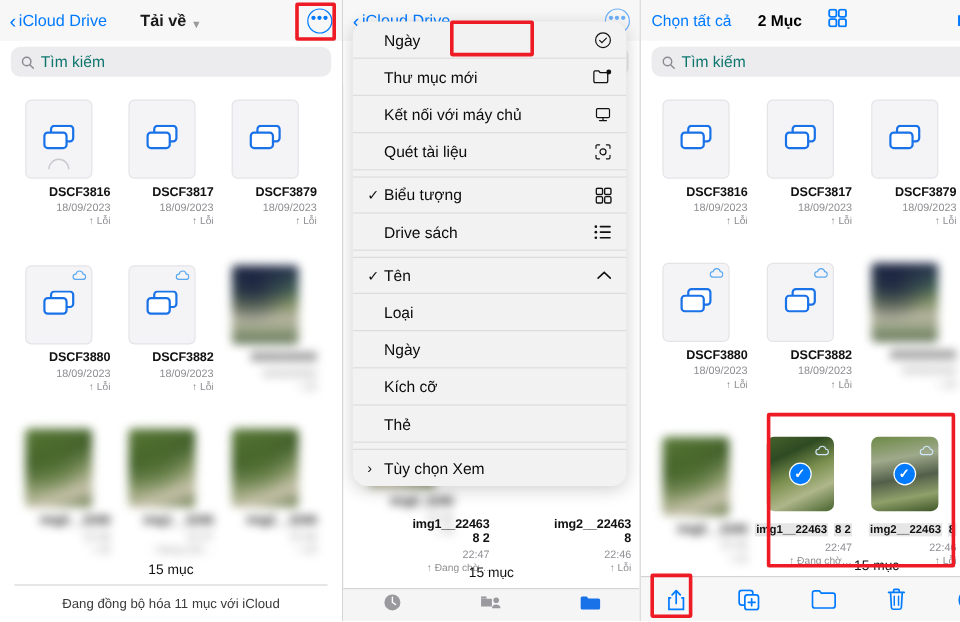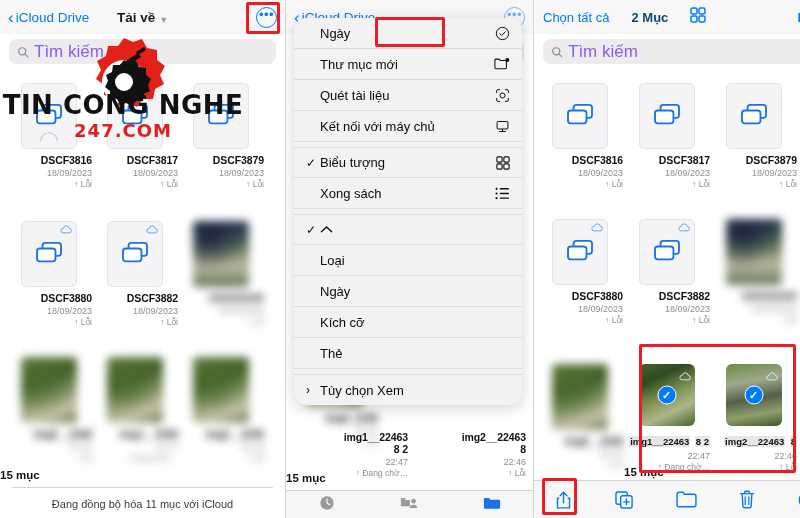--- a/index.html
+++ b/index.html
@@ -33,21 +33,21 @@
     font-size:11px; letter-spacing:0.5px; line-height:1;
   }
   .circ-btn span { transform: translateY(-3px); font-size: 13px;}
 
   
   .search-wrap { padding: 5px 9px 7px 9px; background:#fff; }
   .search-box {
     height: 25px; background:#ececee; border-radius:8px;
     display:flex; align-items:center; padding: 0 8px; gap:5px;
   }
-  .search-ph { color:#8b5cf6; font-size:17px; }
+  .search-ph { color:#0f766e; font-size:13px; }
   svg.ico { display:block; }
 
   
   .grid { display:flex; flex-wrap:wrap; padding: 4px 0 0 0; }
   .cell { text-align:right; padding-top: 8px; }
   .thumb {
     width:56px; height:66px; margin: 0 auto 5px auto; background:#f4f4f6;
     border:1px solid #e4e4e8; border-radius:5px; position:relative;
     display:flex; align-items:center; justify-content:center;
   }
@@ -62,21 +62,21 @@
       radial-gradient(circle at 30% 20%, #1c2340 0%, rgba(28,35,64,0) 55%),
       linear-gradient(180deg,#25304e 0%, #3d5a52 28%, #7d8d63 48%, #b9b7a2 68%, #8e9b7c 85%, #5f6f52 100%);
   }
   .blurimg.green {
     background:
       radial-gradient(circle at 35% 30%, #4a6b2c 0%, rgba(74,107,44,0) 60%),
       linear-gradient(160deg,#6d8a46 0%, #405d29 35%, #8b9a6b 60%, #c8c3ac 80%, #5d7340 100%);
   }
 
   
-  .count { text-align:left; font-size:11.5px; font-weight:700; color:#111; padding: 4px 0 6px 0;}
+  .count { text-align:center; font-size:11.5px; font-weight:400; color:#111; padding: 4px 0 6px 0;}
   .sync-note { text-align:center; font-size:11px; color:#3a3a3c; padding-top:10px; }
   .hairline { height:1px; background:#d6d6d6; margin: 0 12px; }
 
   
   .ctxmenu {
     position:absolute; top:18px; left:8px; width:228px;
     background:#f2f2f2; border-radius:12px; overflow:hidden;
     box-shadow: 0 3px 14px rgba(0,0,0,0.18);
     z-index: 20;
   }
@@ -89,21 +89,21 @@
   .mi .mi-label { flex:1; }
   .mi .mi-ico { color:#111; display:flex; align-items:center; }
   .mi.group-gap { margin-top:5px; border-top:1px solid #dcdcdc; }
 
   
   .hl { position:absolute; border:3px solid #ee1b24; border-radius:2px; z-index:60; pointer-events:none; }
 
   
   .navbar-r { height:34px; background:#f7f7f7; display:flex; align-items:center; padding:0 9px; }
   .lnk { color:#007aff; font-size:13px; white-space:nowrap; }
-  .rtitle { font-size:13px; font-weight:700; color:#0c4a6e; }
+  .rtitle { font-size:13px; font-weight:700; color:#000000; }
 
   
   .sel-thumb { position:relative; width:56px; height:62px; margin:0 auto 5px auto; border-radius:6px; overflow:hidden; }
   .sel-check {
     position:absolute; left:50%; top:50%; transform:translate(-50%,-50%);
     width:19px; height:19px; border-radius:50%; background:#007aff;
     border:1.6px solid #fff; display:flex; align-items:center; justify-content:center;
     color:#fff; font-size:11px; font-weight:700;
   }
   .sel-cloud { position:absolute; top:3px; right:4px; color:#5aa8f0; }
@@ -254,32 +254,20 @@
         <div class="fname">img2__2246</div>
         <div class="fdate">22:46</div>
         <div class="fstat">↑ <span>Lỗi</span></div>
       </div>
     </div>
 
     <div class="count" style="margin-top:2px;">15 mục</div>
     <div class="hairline"></div>
     <div class="sync-note">Đang đồng bộ hóa 11 mục với iCloud</div>
 
-    <div class="watermark">
-      <svg class="wm-gear" width="100" height="100" viewBox="0 0 100 100">
-        <path d="M50 6 l9 4 9-3 5 9 10 2 0 10 8 6-5 9 4 9-9 5-2 10-10 0-6 8-9-5-9 4-5-9-10-2 0-10-8-6 5-9-4-9 9-5 2-10 10 0 6-8z" fill="#e32119"></path>
-        <circle cx="50" cy="50" r="22" fill="#ffffff"></circle>
-        <path d="M50 28 l6 3 6-2 3 6 7 1 0 7 5 4-3 6 2 6-6 3-1 7-7 0-4 5-6-3-6 2-3-6-7-1 0-7-5-4 3-6-2-6 6-3 1-7 7 0 4-5z" fill="#111"></path>
-        <circle cx="50" cy="50" r="9" fill="#ffffff"></circle>
-        <path d="M44 34 l20 -13 3 4 -20 13z" fill="#111"></path>
-        <path d="M62 20 l8 -5 2 3 -8 5z" fill="#111"></path>
-      </svg>
-      <div class="wm-text">TIN CONG NGHE</div>
-      <div class="wm-sub">247.COM</div>
-    </div>
   </div>
 
   <div class="panel" id="panel-mid">
 
     <div class="navbar">
       <div class="nav-back">
         <span class="chev">‹</span>
         <span>iCloud Drive</span>
       </div>
       <div class="nav-right">
@@ -349,69 +337,70 @@
         <span class="mi-label">Thư mục mới</span>
         <span class="mi-ico">
           <svg width="16" height="14" viewBox="0 0 18 15">
               <path d="M1 3.2a1.2 1.2 0 0 1 1.2-1.2h3.3l1.3 1.5h6a1.2 1.2 0 0 1 1.2 1.2v7a1.2 1.2 0 0 1-1.2 1.2H2.2A1.2 1.2 0 0 1 1 11.7z" fill="none" stroke="#111" stroke-width="1.2"></path>
               <circle cx="15" cy="3" r="2.3" fill="#111"></circle>
             </svg>
         </span>
       </div>
       <div class="mi">
         <span class="mi-check"></span>
-        <span class="mi-label">Quét tài liệu</span>
-        <span class="mi-ico">
-          <svg width="15" height="15" viewBox="0 0 18 18">
-              <path d="M2 5.5V3.4A1.4 1.4 0 0 1 3.4 2h2.2M12.4 2h2.2A1.4 1.4 0 0 1 16 3.4v2.1M16 12.5v2.1A1.4 1.4 0 0 1 14.6 16h-2.2M5.6 16H3.4A1.4 1.4 0 0 1 2 14.6v-2.1" fill="none" stroke="#111" stroke-width="1.2" stroke-linecap="round"></path>
-              <circle cx="9" cy="9" r="3" fill="none" stroke="#111" stroke-width="1.2"></circle>
-            </svg>
-        </span>
-      </div>
-      <div class="mi">
-        <span class="mi-check"></span>
         <span class="mi-label">Kết nối với máy chủ</span>
         <span class="mi-ico">
           <svg width="15" height="15" viewBox="0 0 18 18">
               <rect x="2.5" y="3" width="13" height="9" rx="1.2" fill="none" stroke="#111" stroke-width="1.2"></rect>
               <line x1="9" y1="12" x2="9" y2="15" stroke="#111" stroke-width="1.2"></line>
               <line x1="5.5" y1="15" x2="12.5" y2="15" stroke="#111" stroke-width="1.2" stroke-linecap="round"></line>
+            </svg>
+        </span>
+      </div>
+      <div class="mi">
+        <span class="mi-check"></span>
+        <span class="mi-label">Quét tài liệu</span>
+        <span class="mi-ico">
+          <svg width="15" height="15" viewBox="0 0 18 18">
+              <path d="M2 5.5V3.4A1.4 1.4 0 0 1 3.4 2h2.2M12.4 2h2.2A1.4 1.4 0 0 1 16 3.4v2.1M16 12.5v2.1A1.4 1.4 0 0 1 14.6 16h-2.2M5.6 16H3.4A1.4 1.4 0 0 1 2 14.6v-2.1" fill="none" stroke="#111" stroke-width="1.2" stroke-linecap="round"></path>
+              <circle cx="9" cy="9" r="3" fill="none" stroke="#111" stroke-width="1.2"></circle>
             </svg>
         </span>
       </div>
       <div class="mi group-gap">
         <span class="mi-check">✓</span>
         <span class="mi-label">Biểu tượng</span>
         <span class="mi-ico">
           <svg width="14" height="14" viewBox="0 0 16 16">
               <rect x="1" y="1" width="6" height="6" rx="1.2" fill="none" stroke="#111" stroke-width="1.3"></rect>
               <rect x="9" y="1" width="6" height="6" rx="1.2" fill="none" stroke="#111" stroke-width="1.3"></rect>
               <rect x="1" y="9" width="6" height="6" rx="1.2" fill="none" stroke="#111" stroke-width="1.3"></rect>
               <rect x="9" y="9" width="6" height="6" rx="1.2" fill="none" stroke="#111" stroke-width="1.3"></rect>
             </svg>
         </span>
       </div>
       <div class="mi">
         <span class="mi-check"></span>
-        <span class="mi-label">Xong sách</span>
+        <span class="mi-label">Drive sách</span>
         <span class="mi-ico">
           <svg width="15" height="13" viewBox="0 0 16 14">
               <g fill="#111">
                 <circle cx="1.6" cy="2" r="1.2"></circle>
                 <circle cx="1.6" cy="7" r="1.2"></circle>
                 <circle cx="1.6" cy="12" r="1.2"></circle>
                 <rect x="5" y="1.2" width="10" height="1.5" rx=".7"></rect>
                 <rect x="5" y="6.2" width="10" height="1.5" rx=".7"></rect>
                 <rect x="5" y="11.2" width="10" height="1.5" rx=".7"></rect>
               </g>
             </svg>
         </span>
       </div>
       <div class="mi group-gap">
         <span class="mi-check">✓</span>
+        <span class="mi-label">Tên</span>
         <span class="mi-ico">
           <svg width="13" height="9" viewBox="0 0 14 9">
               <path d="M1.5 7L7 1.8 12.5 7" fill="none" stroke="#111" stroke-width="1.4" stroke-linecap="round"></path>
             </svg>
         </span>
       </div>
       <div class="mi">
         <span class="mi-check"></span>
         <span class="mi-label">Loại</span>
       </div>

